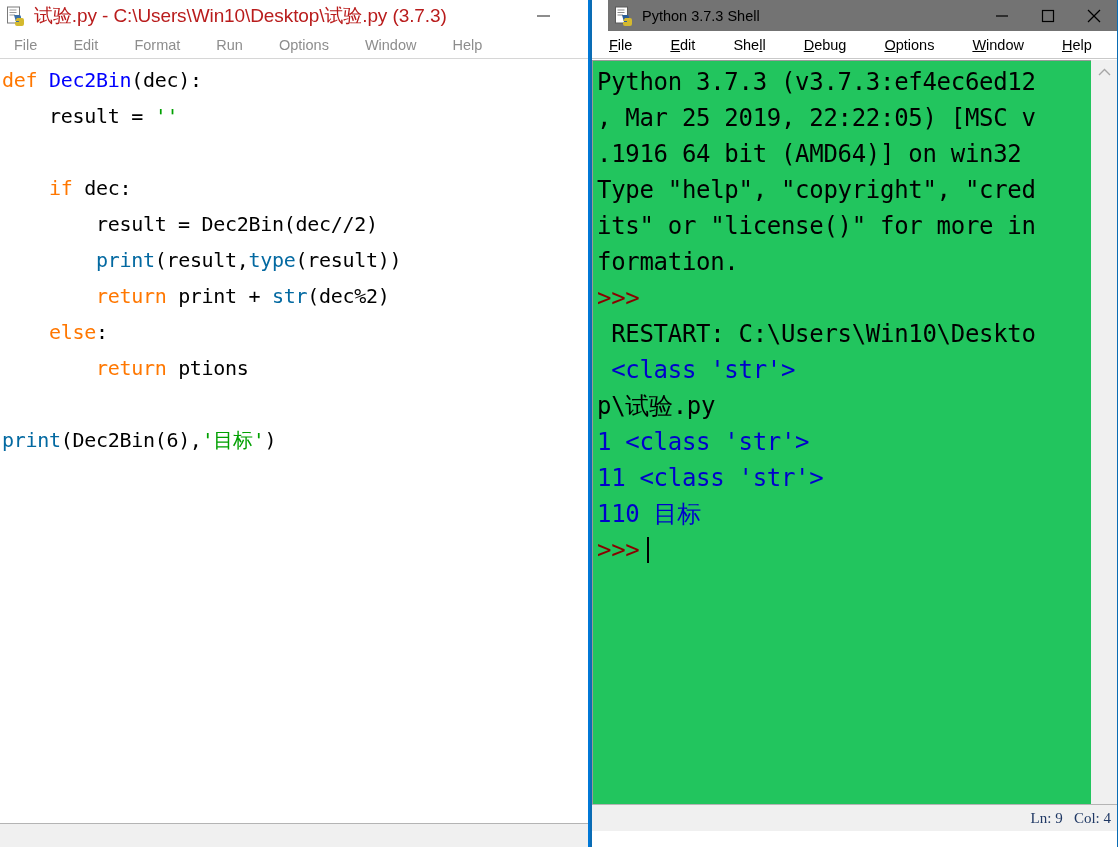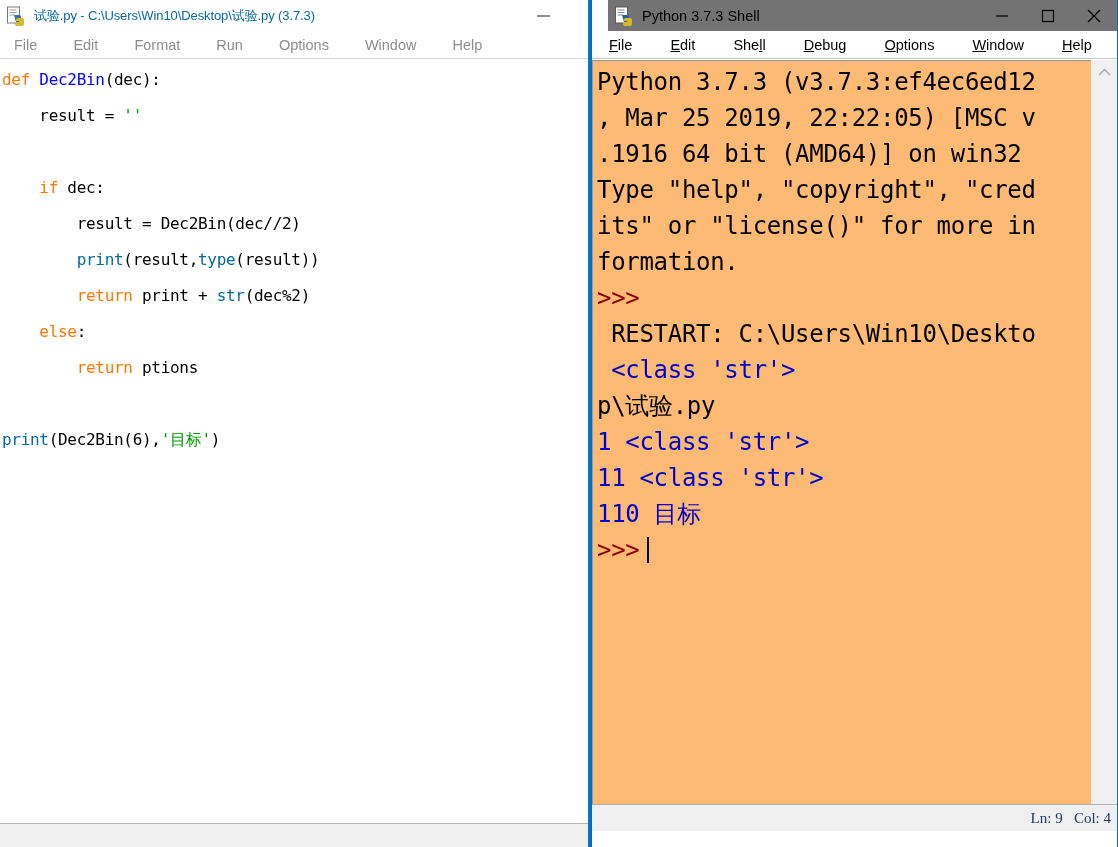--- a/index.html
+++ b/index.html
@@ -32,22 +32,22 @@
     display: flex;
     align-items: center;
   }
   .title-icon {
     width: 20px; height: 20px;
     margin-left: 6px; margin-right: 8px;
     flex: 0 0 auto;
     display: block;
   }
   #editor-title-text {
-    font-size: 13px;
-    color: #0369a1;
+    font-size: 19px;
+    color: #b91c1c;
     white-space: nowrap;
     letter-spacing: -0.1px;
   }
   #editor-min-btn {
     position: absolute;
     right: 24px;
     top: 0;
     width: 46px;
     height: 31px;
     display: flex;
@@ -98,21 +98,21 @@
     top: 60px;
     right: 1px;
     bottom: 23px;
     background: #ffffff;
     overflow: hidden;
     padding: 2px 0 0 2px;
     box-sizing: border-box;
   }
   .code-line {
     font-family: "DejaVu Sans Mono", "Liberation Mono", monospace;
-    font-size: 16px;
+    font-size: 20px;
     line-height: 36px;
     height: 36px;
     white-space: pre;
     color: #000000;
     letter-spacing: -0.3px;
   }
   .kw      { color: #ff7700; }
   .fnname  { color: #0000ff; }
   .builtin { color: #0369a1; }
   .str     { color: #00a000; }
@@ -173,21 +173,21 @@
   }
   .winbtn svg { display: block; }
 
   
   #shell-output-area {
     position: absolute;
     left: 0;
     top: 60px;
     right: 0;
     bottom: 27px;
-    background: #fdba74;
+    background: #22c55e;
     overflow: hidden;
     display: flex;
   }
   #shell-text {
     flex: 1 1 auto;
     padding: 3px 0 0 4px;
     box-sizing: border-box;
     border-left: 1px solid #9a9a9a;
     border-top: 1px solid #9a9a9a;
     border-bottom: 1px solid #9a9a9a;

